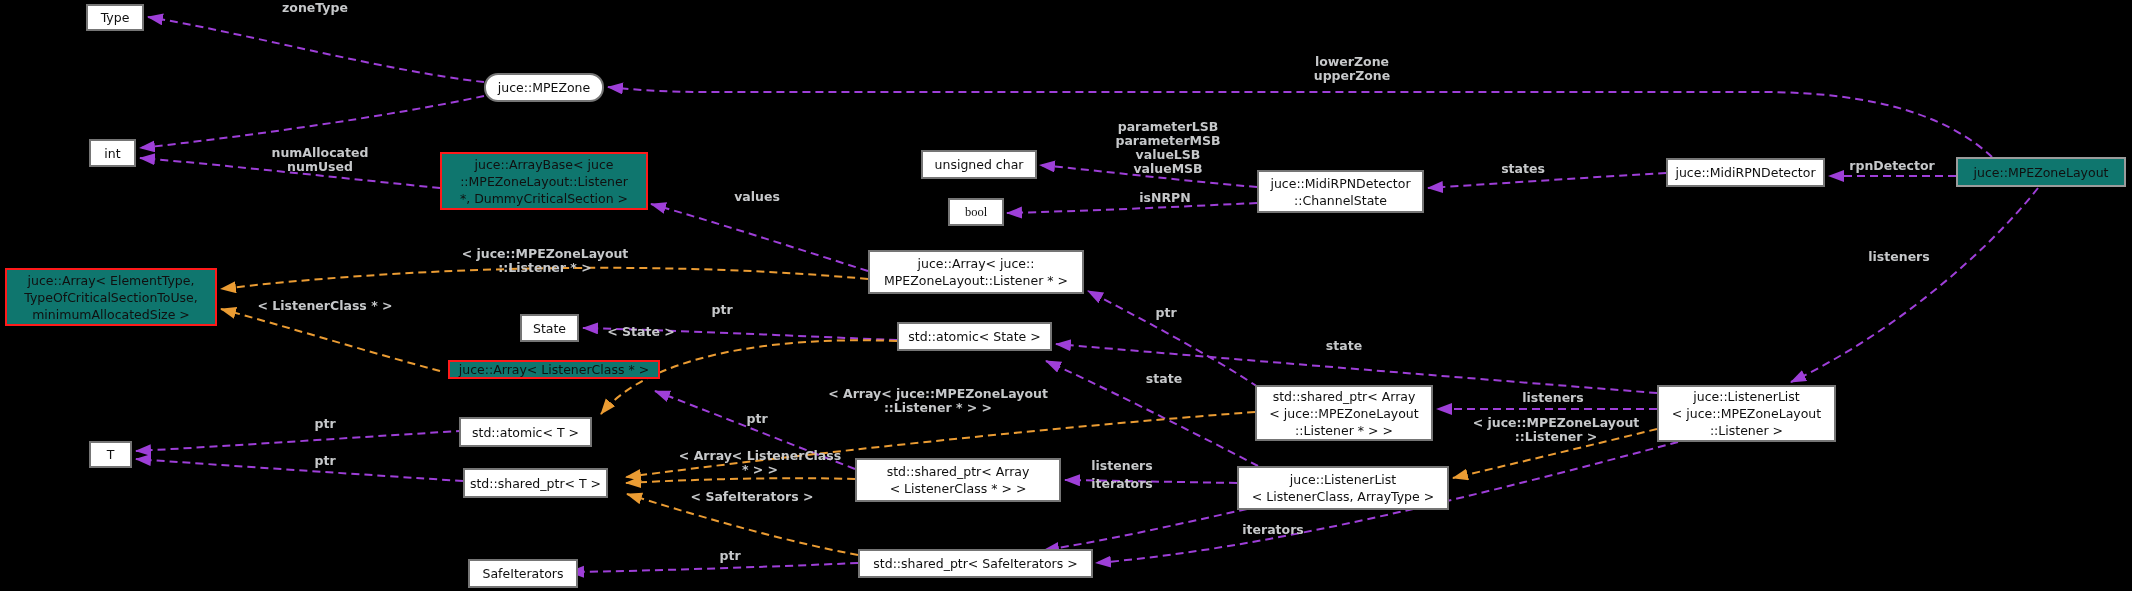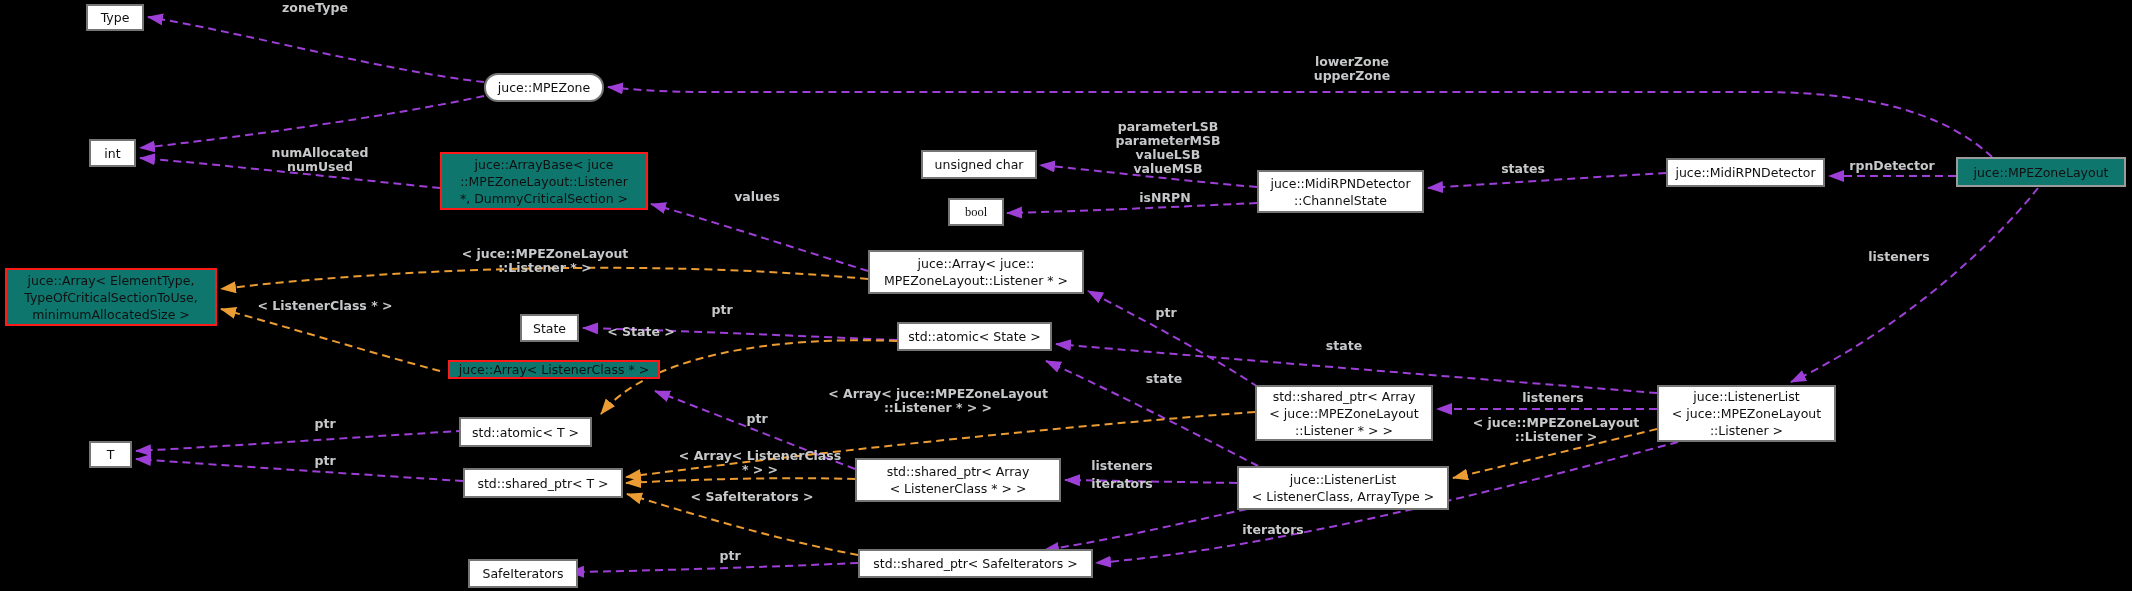--- a/index.html
+++ b/index.html
@@ -202,21 +202,21 @@
     </div>
     <div class="node template" style="left: 440px; top: 360px; width: 212px; height: 19px; margin-left: 8px;">
       <div>juce::Array&lt; ListenerClass * &gt;</div>
     </div>
     <div class="node normal" style="left: 459px; top: 417px; width: 133px; height: 30px;">
       <div>std::atomic&lt; T &gt;</div>
     </div>
     <div class="node normal" style="left: 89px; top: 441px; width: 43px; height: 27px;">
       <div>T</div>
     </div>
-    <div class="node normal" style="left: 463px; top: 468px; width: 160px; height: 30px;">
+    <div class="node normal" style="left: 463px; top: 468px; width: 145px; height: 30px;">
       <div>std::shared_ptr&lt; T &gt;</div>
     </div>
     <div class="node normal" style="left: 855px; top: 458px; width: 206px; height: 44px;">
       <div>std::shared_ptr&lt; Array</div>
       <div>&lt; ListenerClass * &gt; &gt;</div>
     </div>
     <div class="node normal" style="left: 1237px; top: 466px; width: 212px; height: 44px;">
       <div>juce::ListenerList</div>
       <div>&lt; ListenerClass, ArrayType &gt;</div>
     </div>

